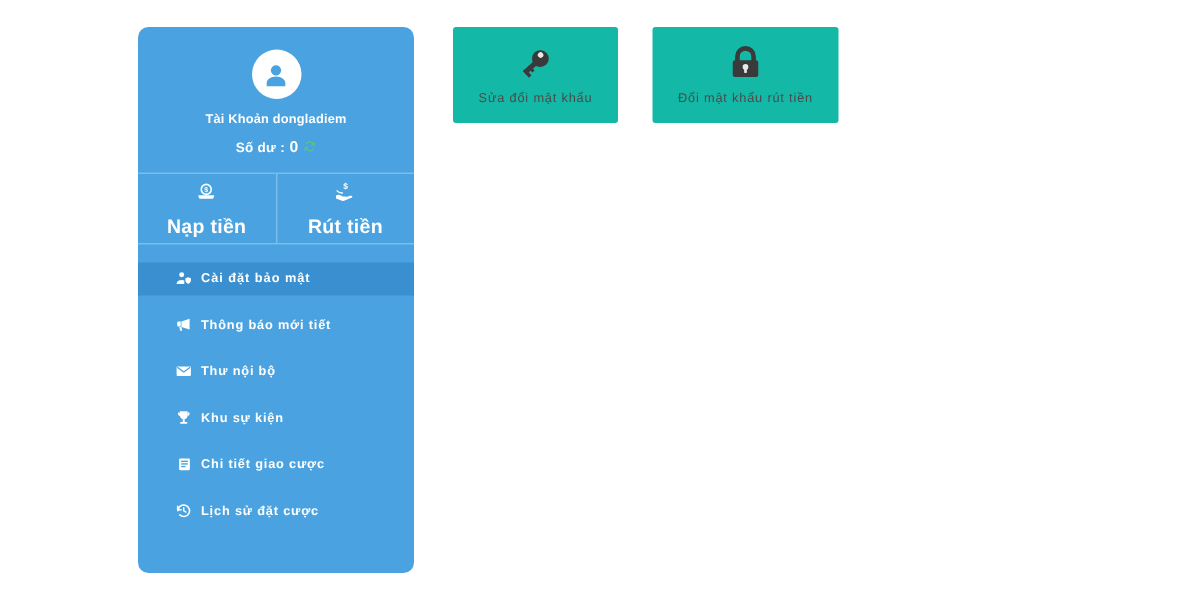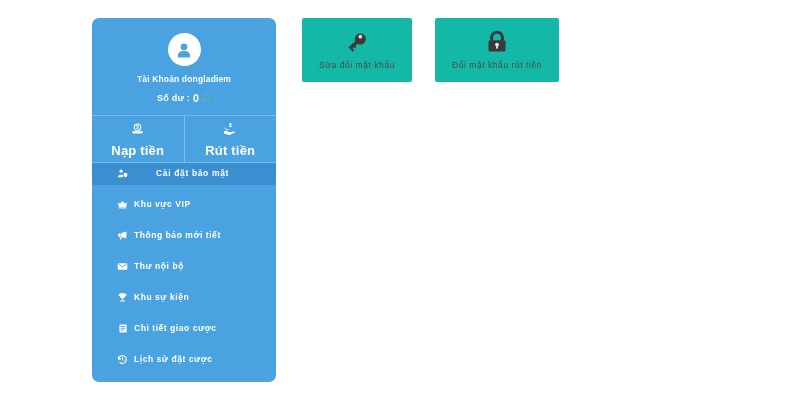--- a/index.html
+++ b/index.html
@@ -98,21 +98,21 @@
   .menu-item {
     height: 22px;
     display: flex;
     align-items: center;
     padding-left: 24px;
     box-sizing: border-box;
     color: #ffffff;
     cursor: pointer;
     margin-top: 2px;
   }
-  .menu-item:first-child { margin-top: 0; gap: 22px; }
+  .menu-item:first-child { margin-top: 12px; }
   .menu-item.active { background: #3a8fd0; }
   .menu-item .mi-ico {
     width: 13px;
     display: flex;
     align-items: center;
     justify-content: center;
     margin-right: 5px;
     flex: 0 0 auto;
   }
   .menu-item .mi-label {
@@ -220,29 +220,20 @@
       <span class="mi-ico">
         <svg width="11" height="11" viewBox="0 0 24 24" aria-hidden="true">
           <circle cx="9" cy="7" r="3.6" fill="#ffffff"></circle>
           <path d="M1.6 20.4c0-3.6 3.3-5.8 7.4-5.8 1.4 0 2.7.26 3.8.72v5.08z" fill="#ffffff"></path>
           <path d="M18.4 10.4l4 1.5v3.1c0 2.5-1.7 4.5-4 5.3-2.3-.8-4-2.8-4-5.3v-3.1z" fill="#ffffff"></path>
         </svg>
       </span>
       <span class="mi-label">Cài đặt bảo mật</span>
     </div>
 
-    <div class="menu-item gap">
-      <span class="mi-ico">
-        <svg width="11" height="11" viewBox="0 0 24 24" aria-hidden="true">
-          <path d="M2 7.2l4.3 3.4L12 4.2l5.7 6.4L22 7.2l-1.9 10.2H3.9z" fill="#ffffff"></path>
-          <rect x="3.9" y="18.4" width="16.2" height="2.1" fill="#ffffff"></rect>
-        </svg>
-      </span>
-      <span class="mi-label">Khu vực VIP</span>
-    </div>
 
     <div class="menu-item gap">
       <span class="mi-ico">
         <svg width="11" height="11" viewBox="0 0 24 24" aria-hidden="true">
           <path d="M20.5 3.4v15.4L8.6 15.1V7.1z" fill="#ffffff"></path>
           <path d="M7.6 7.4H4.3c-1 0-1.8.8-1.8 1.8v3.7c0 1 .8 1.8 1.8 1.8h3.3z" fill="#ffffff"></path>
           <path d="M5.6 15.3h3l1.2 5.3H6.8z" fill="#ffffff"></path>
         </svg>
       </span>
       <span class="mi-label">Thông báo mới tiết</span>

